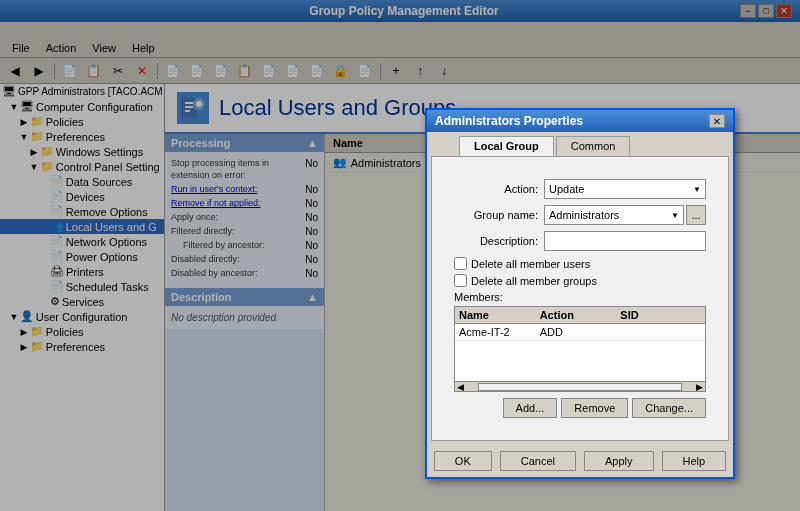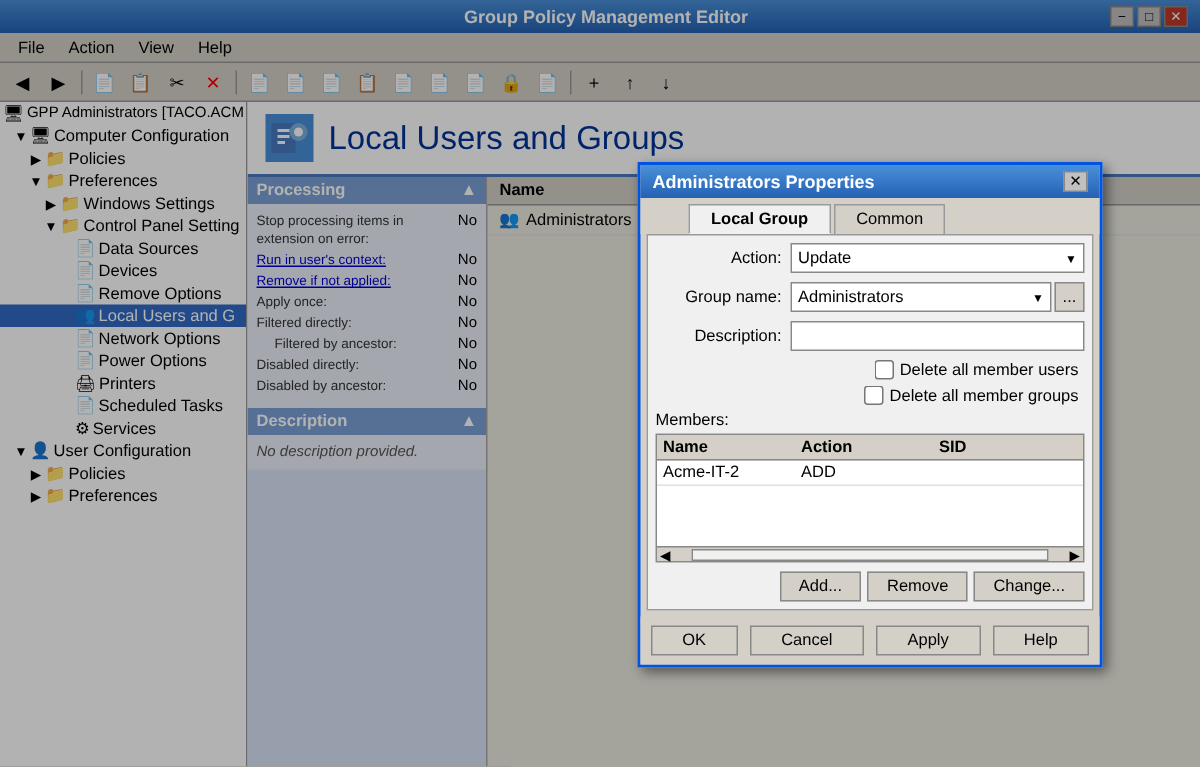--- a/index.html
+++ b/index.html
@@ -5,21 +5,21 @@
     * { box-sizing: border-box; margin: 0; padding: 0; }
     body { font-family: 'Segoe UI', Tahoma, sans-serif; font-size: 11px; background: #d4d0c8; width: 800px; height: 511px; overflow: hidden; }
 
     
     .title-bar { background: linear-gradient(to bottom, #4a90d9, #2461b4); color: white; height: 22px; display: flex; align-items: center; justify-content: space-between; padding: 0 8px; }
     .title-bar-text { font-size: 12px; font-weight: bold; flex: 1; text-align: center; }
     .title-bar-controls { display: flex; gap: 2px; }
     .title-btn { width: 16px; height: 14px; background: #c0c0c0; border: 1px solid #888; font-size: 9px; cursor: pointer; display: flex; align-items: center; justify-content: center; color: black; }
 
     
-    .menu-bar { background: #d4d0c8; height: 20px; display: flex; align-items: center; padding: 0 4px; border-bottom: 1px solid #999; }
+    .menu-bar { background: #d4d0c8; height: 20px; display: flex; align-items: center; padding: 0 4px; border-bottom: 1px solid #999; margin-top: 16px; }
     .menu-item { padding: 2px 8px; font-size: 11px; cursor: pointer; }
 
     
     .toolbar { background: #d4d0c8; height: 26px; display: flex; align-items: center; padding: 0 4px; border-bottom: 1px solid #999; gap: 2px; }
     .toolbar-btn { width: 22px; height: 20px; background: #d4d0c8; border: 1px solid transparent; display: flex; align-items: center; justify-content: center; cursor: pointer; font-size: 12px; }
     .toolbar-sep { width: 1px; height: 16px; background: #999; margin: 0 2px; }
 
     
     .main-layout { display: flex; height: calc(511px - 22px - 20px - 26px); }
 
@@ -63,31 +63,31 @@
     .dialog { background: #d4d0c8; border: 2px solid #0054e3; width: 310px; box-shadow: 3px 3px 8px rgba(0,0,0,0.5); }
     .dialog-title { background: linear-gradient(to bottom, #4a90d9, #2461b4); color: white; padding: 4px 8px; display: flex; justify-content: space-between; align-items: center; font-size: 12px; font-weight: bold; }
     .dialog-close { width: 16px; height: 14px; background: #c0c0c0; border: 1px solid #888; cursor: pointer; display: flex; align-items: center; justify-content: center; font-size: 10px; color: black; }
 
     
     .tab-bar { display: flex; padding: 4px 4px 0; background: #d4d0c8; }
     .tab { padding: 3px 14px; border: 1px solid #999; border-bottom: none; background: #d4d0c8; cursor: pointer; font-size: 11px; margin-right: 2px; }
     .tab.active { background: #f0f0f0; border-bottom: 1px solid #f0f0f0; z-index: 1; font-weight: bold; margin-left: 28px; }
 
     
-    .dialog-body { background: #f0f0f0; border: 1px solid #999; margin: 0 4px 4px; padding: 5px; }
+    .dialog-body { background: #f0f0f0; border: 1px solid #999; margin: 0 4px 4px; padding: 22px; }
 
     
     .form-row { display: flex; align-items: center; margin-bottom: 6px; }
     .form-label { width: 90px; font-size: 11px; text-align: right; padding-right: 6px; }
     .form-control { flex: 1; height: 20px; border: 1px solid #888; background: white; padding: 1px 4px; font-size: 11px; }
     .form-select { flex: 1; height: 20px; border: 1px solid #888; background: white; padding: 1px 4px; font-size: 11px; display: flex; align-items: center; justify-content: space-between; cursor: pointer; }
     .select-arrow { font-size: 8px; }
 
     
-    .checkbox-row { display: flex; align-items: center; margin-bottom: 4px; justify-content: flex-end; padding-right: 4px; }
+    .checkbox-row { display: flex; align-items: center; margin-bottom: 4px; padding-right: 4px; }
     .checkbox-row input { margin-right: 4px; }
 
     
     .members-section { margin-top: 0; }
     .members-label { font-size: 11px; margin-bottom: 3px; }
     .members-table { border: 1px solid #888; background: white; width: 100%; }
     .members-header { display: flex; background: #d4d0c8; border-bottom: 1px solid #888; padding: 2px 4px; }
     .members-col { flex: 1; font-size: 11px; font-weight: bold; }
     .members-row { display: flex; padding: 2px 4px; border-bottom: 1px solid #e0e0e0; cursor: pointer; }
     .members-cell { flex: 1; font-size: 11px; }

